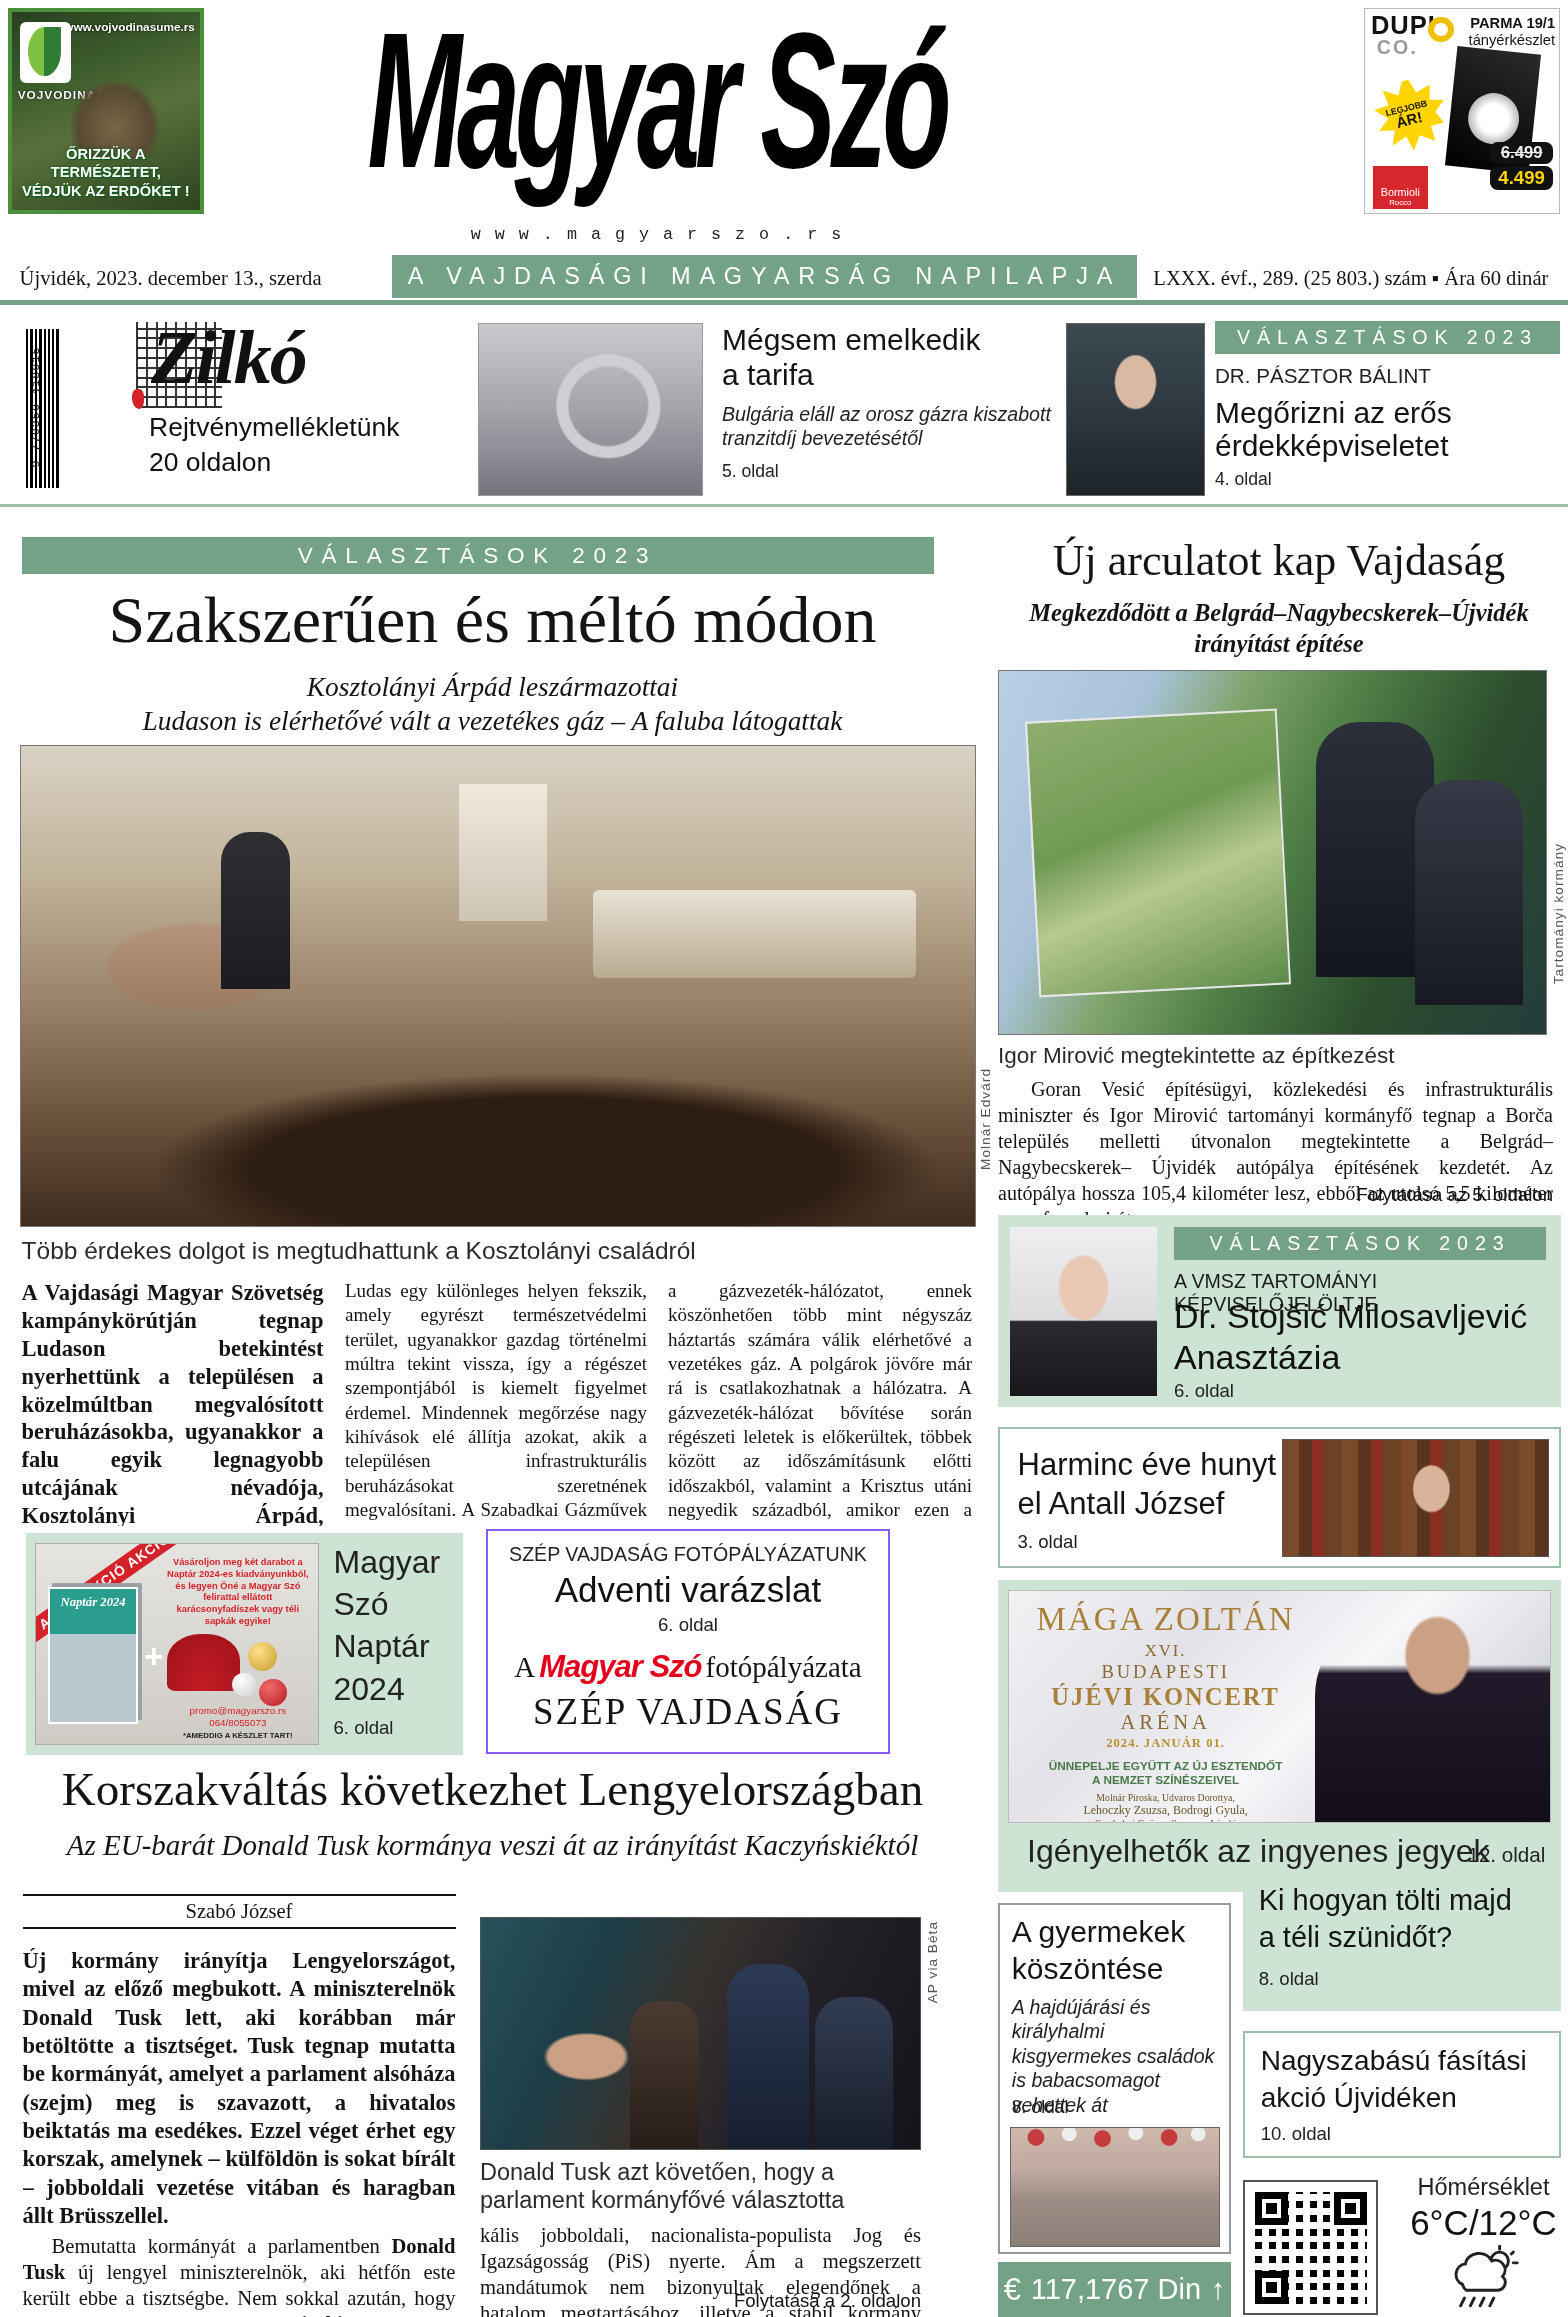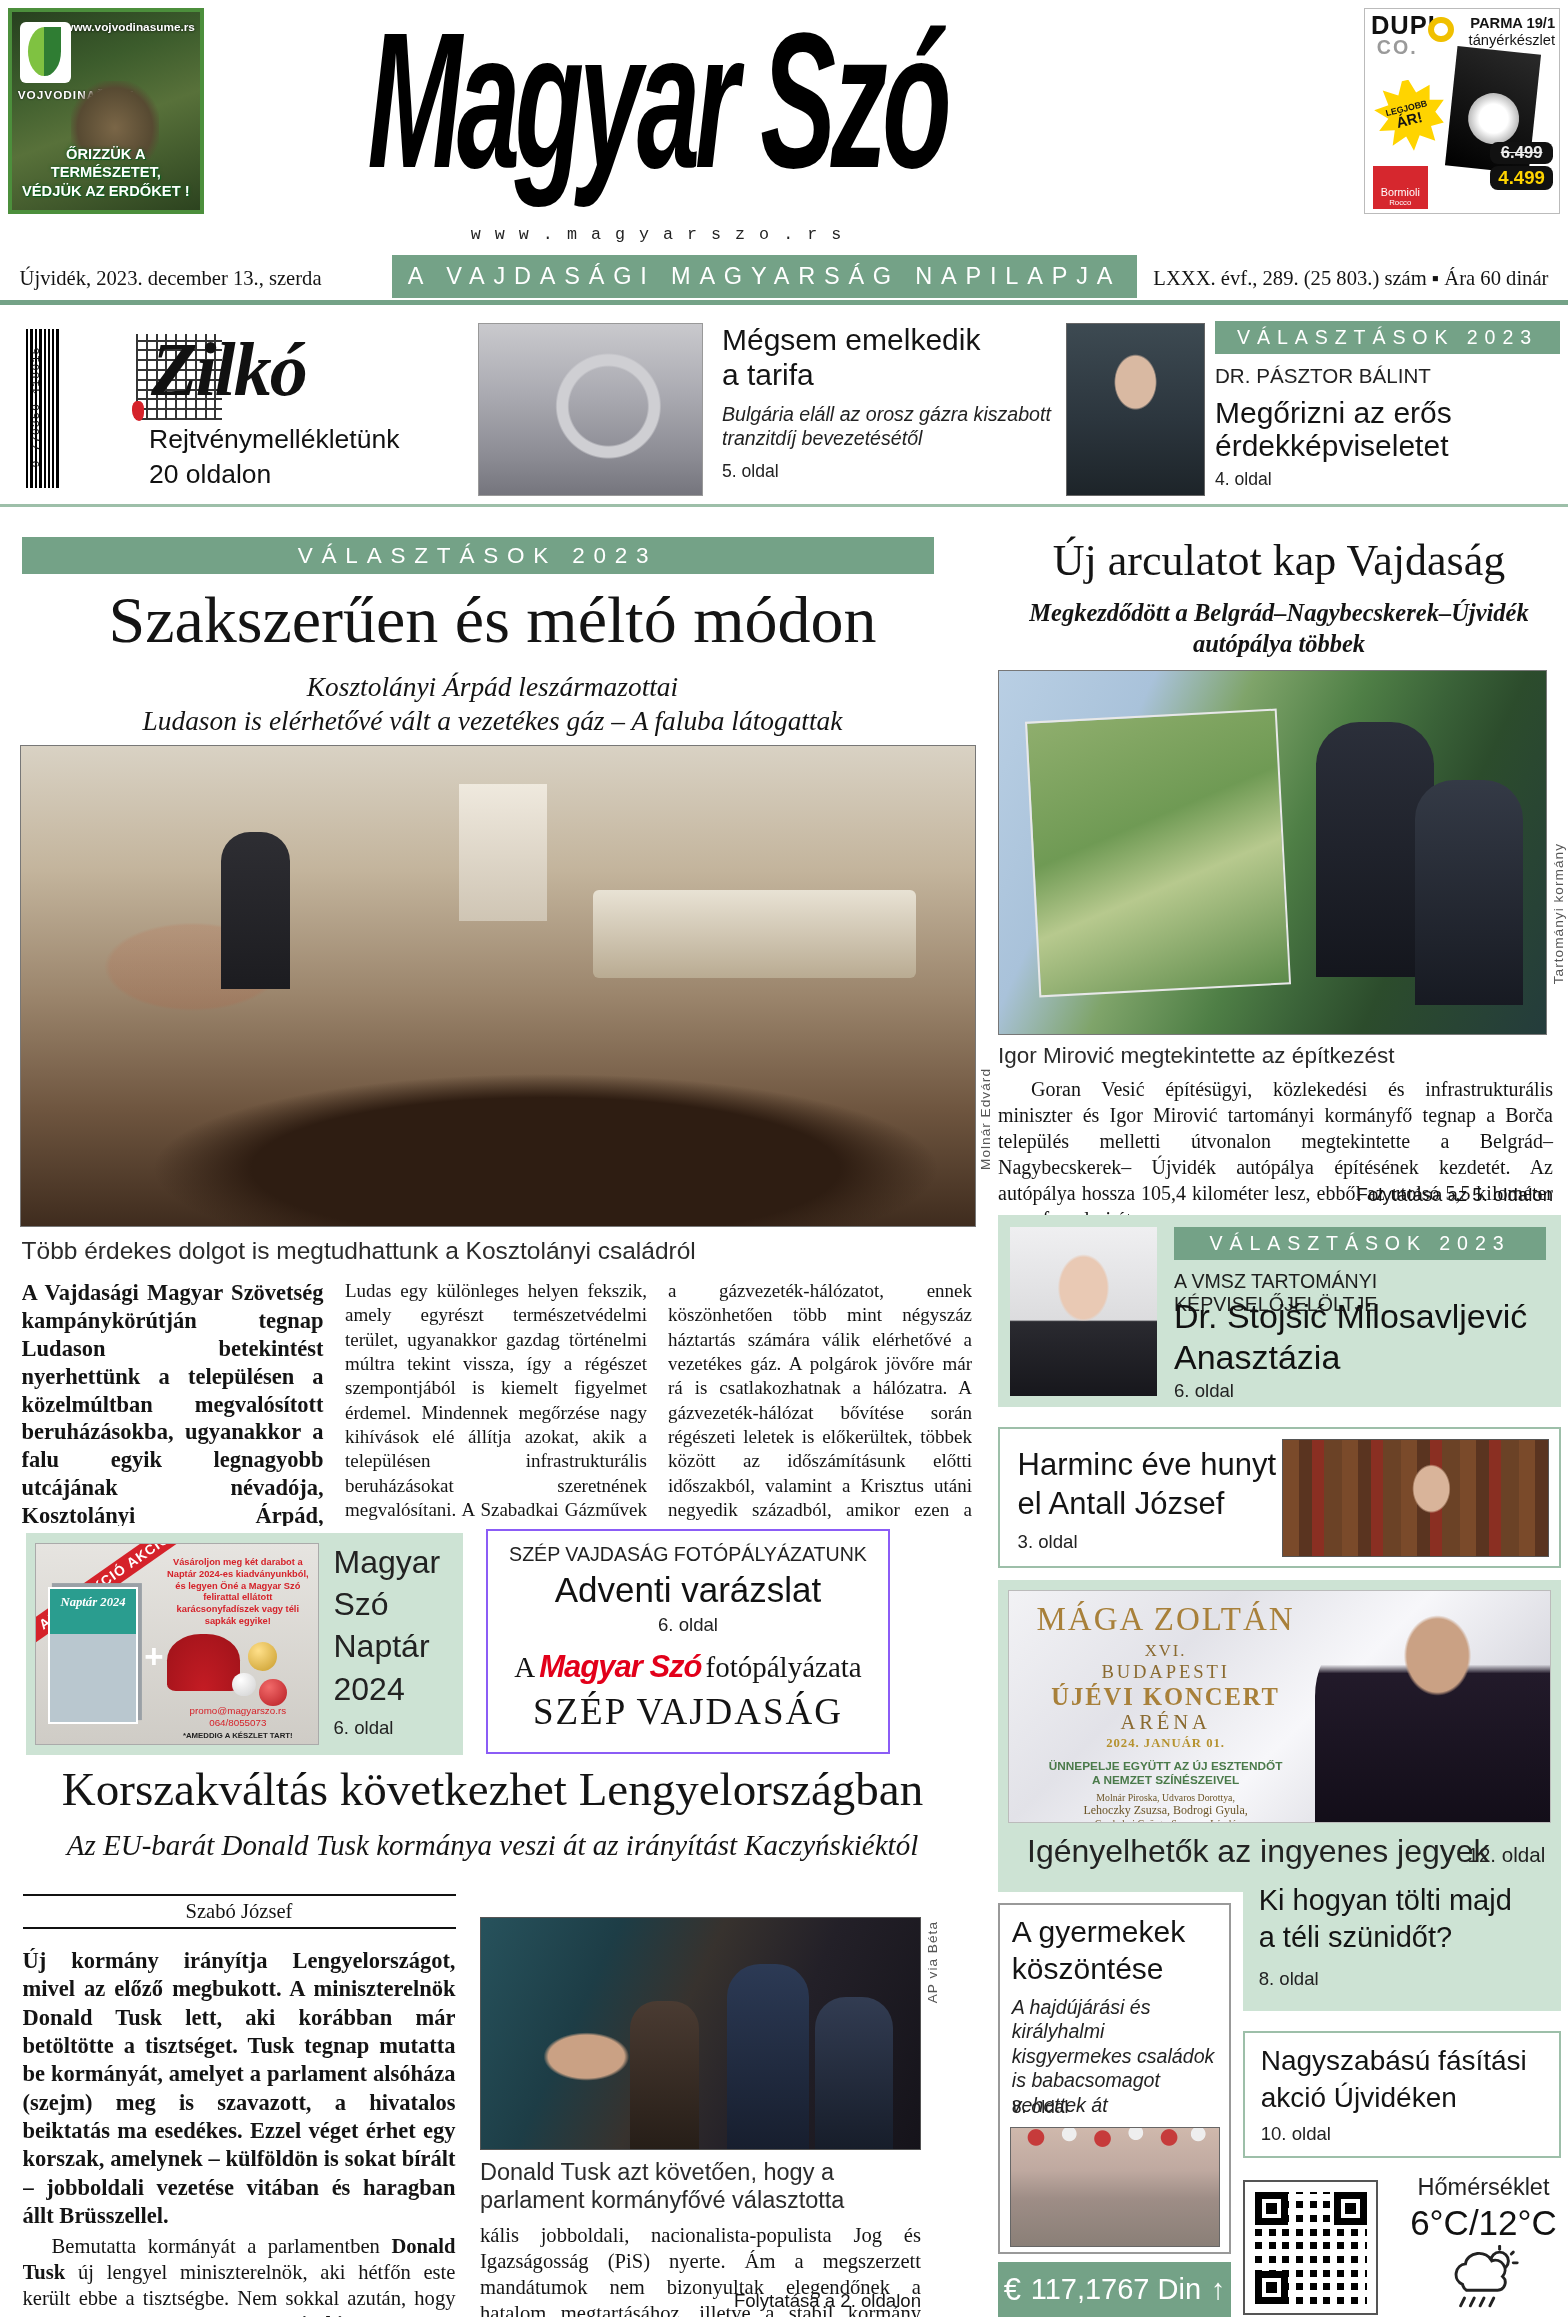--- a/index.html
+++ b/index.html
@@ -94,21 +94,21 @@
   <div class="abs" style="left:19.6px;top:267px;font-size:20.6px;">Újvidék, 2023. december 13., szerda</div>
   <div class="band abs" style="left:392px;top:255px;width:745px;height:43px;font-size:23.5px;">
     <span>A VAJDASÁGI MAGYARSÁG NAPILAPJA</span>
   </div>
   <div class="abs rt" style="right:19.6px;top:267px;font-size:20.6px;">LXXX. évf., 289. (25 803.) szám ▪ Ára 60 dinár</div>
   <div class="rule" style="left:0;top:300px;width:1568px;height:4.9px;"></div>
 
   <div class="abs barcode" style="left:25.5px;top:329px;width:33px;height:159px;"></div>
   <div class="abs mono" style="left:-25.5px;top:400px;font-size:11.8px;transform:rotate(-90deg);letter-spacing:1px;color:#111;">9 770350 418015</div>
 
-  <div class="abs" style="left:118px;top:330px;width:294px;height:173px;">
+  <div class="abs" style="left:118px;top:318px;width:294px;height:173px;">
     <div class="abs" style="left:17.6px;top:3.9px;width:86px;height:86px;background:
          repeating-linear-gradient(0deg,#111 0 2px,transparent 2px 9.8px),
          repeating-linear-gradient(90deg,#111 0 2px,transparent 2px 9.8px);opacity:.85;"></div>
     <div class="abs ital b" style="left:33px;top:-3.9px;font-size:76px;letter-spacing:-2px;color:#111;">Zilkó</div>
     <div class="abs" style="left:13.7px;top:71px;width:12.7px;height:19.6px;background:#d5222a;border-radius:50% 50% 50% 70%;"></div>
     <div class="sans abs" style="left:31px;top:94px;font-size:26.5px;color:#111;">Rejtvénymellékletünk</div>
     <div class="sans abs" style="left:31px;top:129px;font-size:26.5px;color:#111;">20 oldalon</div>
   </div>
 
   <div class="photo" style="left:478px;top:323px;width:225px;height:173px;background:
@@ -162,21 +162,21 @@
   <div class="abs just b" style="left:21.6px;top:1279px;width:302px;height:247px;font-size:22.5px;line-height:1.24;overflow:hidden;">A Vajdasági Magyar Szövetség kampánykörútján tegnap Ludason betekintést nyerhettünk a településen a közelmúltban megvalósított beruházásokba, ugyanakkor a falu egyik legnagyobb utcájának névadója, Kosztolányi Árpád, Kosztolányi Dezső öccse leszármazottait is megismerhettük.</div>
   <div class="abs just" style="left:345px;top:1279px;width:302px;height:247px;font-size:19px;line-height:1.28;overflow:hidden;">Ludas egy különleges helyen fekszik, amely egyrészt természetvédelmi terület, ugyanakkor gazdag történelmi múltra tekint vissza, így a régészet szempontjából is kiemelt figyelmet érdemel. Mindennek megőrzése nagy kihívások elé állítja azokat, akik a településen infrastrukturális beruházásokat szeretnének megvalósítani. A Szabadkai Gázművek Kommunális Közvállalat az idén Ludasra is kiterjesztette</div>
   <div class="abs" style="left:668px;top:1279px;width:304px;height:247px;overflow:hidden;">
     <span class="just" style="display:block;text-align:justify;font-size:19px;line-height:1.28;">a gázvezeték-hálózatot, ennek köszönhetően több mint négyszáz háztartás számára válik elérhetővé a vezetékes gáz. A polgárok jövőre már rá is csatlakozhatnak a hálózatra. A gázvezeték-hálózat bővítése során régészeti leletek is előkerültek, többek között az időszámításunk előtti időszakból, valamint a Krisztus utáni negyedik századból, amikor ezen a területen a szarmaták éltek.</span>
 
   </div>
 
   <div class="headline abs ctr" style="left:995px;top:535px;width:568px;font-size:44px;">Új arculatot kap Vajdaság</div>
   <div class="abs ctr ital b" style="left:995px;top:598px;width:568px;line-height:1.25;">
     <div style="font-size:24.5px;">Megkezdődött a Belgrád–Nagybecskerek–Újvidék</div>
-    <div style="font-size:24.5px;">autópálya többek</div>
+    <div style="font-size:24.5px;">irányítást építése</div>
   </div>
 
   <div class="photo" style="left:998px;top:670px;width:549px;height:365px;background:
        linear-gradient(115deg,#b9cfe4 0%,#a9c2da 22%,#7fa46a 36%,#4f7f46 52%,#3a6238 64%,#2c4c2c 74%,#243c3c 100%);border:1px solid #777;">
     <div class="abs" style="left:58%;top:14%;width:118px;height:255px;background:linear-gradient(180deg,#2b2f3a,#14161d);border-radius:43px 43px 0 0;"></div>
     <div class="abs" style="left:76%;top:30%;width:108px;height:225px;background:linear-gradient(180deg,#343a46,#171a22);border-radius:39px 39px 0 0;"></div>
     <div class="abs" style="left:6%;top:12%;width:46%;height:76%;background:linear-gradient(160deg,#8fae6d 0%,#6f9a54 40%,#b7c98e 60%,#5c8a4a 100%);border:2.9px solid #e8e8e8;transform:rotate(-3deg);"></div>
   </div>
   <div class="vcredit" style="left:1551px;top:843px;">Tartományi kormány</div>
 

